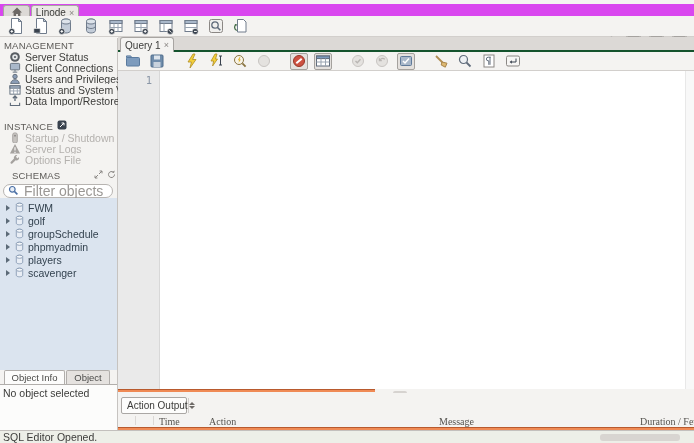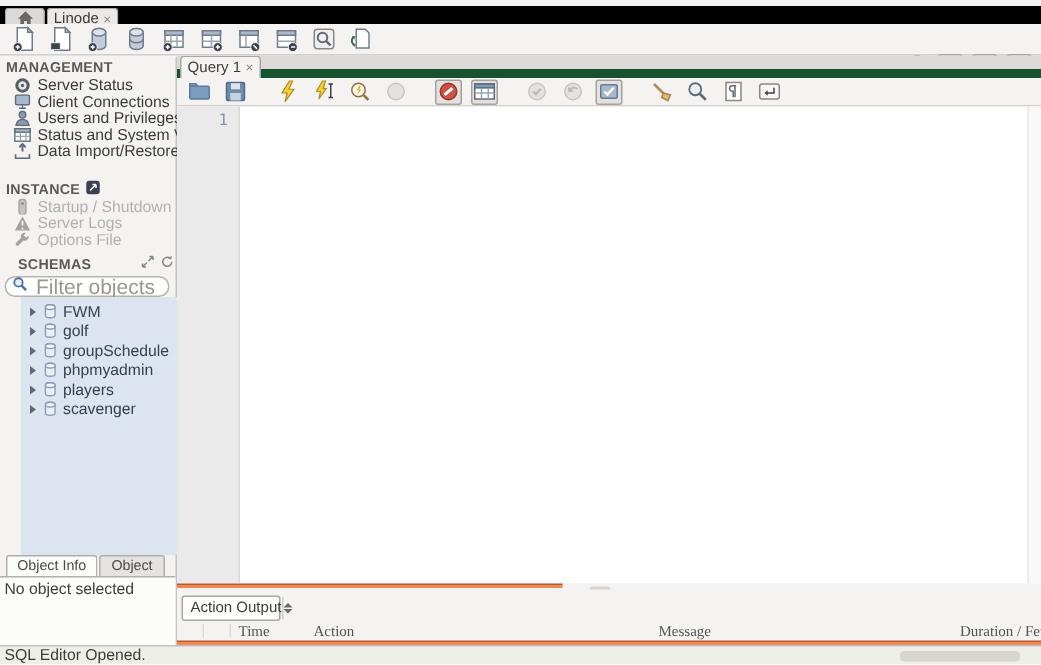--- a/index.html
+++ b/index.html
@@ -1,57 +1,57 @@
 <!DOCTYPE html>
 <html><head>
 <meta charset="utf-8">
 <style>
   html,body{margin:0;padding:0;}
   #app{position:relative;width:694px;height:443px;background:#f4f3f1;
        font-family:"Liberation Sans","DejaVu Sans",sans-serif;overflow:hidden;
        -webkit-font-smoothing:antialiased;color:#3c3c3a;}
   .abs{position:absolute;}
   
-  .wtabbar{left:0;top:4px;width:694px;height:15px;background:#000000;border-bottom:1px solid #8b5cf6;}
+  .wtabbar{left:0;top:4px;width:694px;height:15px;background:#d946ef;border-bottom:1px solid #8b5cf6;}
   .wtab{position:absolute;top:1px;height:14px;border:1px solid #a8a5a2;border-bottom:none;
         border-radius:3px 3px 0 0;display:flex;align-items:center;justify-content:center;box-sizing:border-box;}
   .wtab.home{left:3px;width:27px;background:#dcd9d6;}
   .wtab.active{left:31px;width:48px;background:#ebe9e6;font-size:10px;gap:3px;}
   .closex{color:#8a8784;font-size:9px;}
   
   .mtoolbar{left:0;top:16px;width:694px;height:21px;background:#f4f3f1;border-bottom:1px solid #d2cfcc;
             display:flex;align-items:center;padding-left:7px;gap:7px;box-sizing:border-box;}
   .tico{width:18px;height:18px;display:flex;align-items:center;justify-content:center;}
   .mtool-right{position:absolute;right:5px;top:16px;height:21px;display:flex;align-items:center;gap:4px;}
   
   .sidebar{left:0;top:38px;width:118px;height:392px;background:#f4f3f1;border-right:1px solid #c6c3c0;box-sizing:border-box;}
-  .sechead{font-size:9.5px;font-weight:bold;color:#5c5a57;letter-spacing:.2px;display:flex;align-items:center;gap:4px;}
+  .sechead{font-size:9.5px;font-weight:normal;color:#5c5a57;letter-spacing:.2px;display:flex;align-items:flex-end;gap:4px;}
   .navrow{height:11px;display:flex;align-items:center;gap:4px;padding-left:8px;font-size:10.5px;color:#3c3c3a;
           white-space:nowrap;overflow:hidden;}
   .navrow .lbl{white-space:nowrap;}
   .navrow.dis{color:#b4b1ae;}
   .sicon{width:13px;height:13px;flex:0 0 13px;display:flex;align-items:center;justify-content:center;}
   .filterbox{left:3px;top:146px;width:110px;height:14px;background:#fff;border:1px solid #b7b4b1;border-radius:8px;
              display:flex;align-items:center;gap:3px;padding-left:4px;box-sizing:border-box;}
   .filterbox input{border:none;outline:none;background:transparent;font-size:14px;width:80px;color:#3c3c3a;
                    font-family:"Liberation Sans","DejaVu Sans",sans-serif;}
   .filterbox input::placeholder{color:#9a9794;}
-  .schemabg{left:0;top:160px;width:117px;height:172px;background:#dbe4ef;margin-left:14px;}
+  .schemabg{left:0;top:160px;width:117px;height:172px;background:#dbe4ef;}
   .schrow{height:13px;display:flex;align-items:center;gap:3px;padding-left:6px;font-size:10.5px;color:#33424f;}
   .arr{width:0;height:0;border-left:4px solid #5c6a77;border-top:3.5px solid transparent;border-bottom:3.5px solid transparent;}
   
   .bltabs{left:0;top:332px;width:117px;height:14px;}
   .bltab{position:absolute;top:0;height:14px;border:1px solid #b1aeab;border-bottom:none;border-radius:2px 2px 0 0;
          font-size:9.5px;display:flex;align-items:center;justify-content:center;box-sizing:border-box;color:#4a4a48;}
   .bltab.active{left:4px;width:61px;background:#fcfcfb;}
   .bltab.idle{left:66px;width:44px;background:#e5e2df;}
   .blpanel{left:0;top:346px;width:117px;height:84px;background:#fcfcfb;border-top:1px solid #b1aeab;
            font-size:10.5px;color:#3c3c3a;padding:2px 3px;box-sizing:border-box;}
   
-  .qtabbar{left:118px;top:37px;width:576px;height:15px;background:#dcd9d6;border-bottom:6px solid #14532d;box-sizing:border-box;}
+  .qtabbar{left:118px;top:37px;width:576px;height:15px;background:#dcd9d6;border-bottom:2px solid #14532d;box-sizing:border-box;}
   .qtab{position:absolute;left:2px;top:0;width:54px;height:15px;background:#f4f3f1;border:1px solid #a8a5a2;border-bottom:none;
         border-radius:3px 3px 0 0;display:flex;align-items:center;justify-content:center;gap:3px;font-size:10px;box-sizing:border-box;}
   .etoolbar{left:118px;top:52px;width:576px;height:19px;background:#f4f3f1;border-bottom:1px solid #d2cfcc;
             display:flex;align-items:center;padding-left:6px;gap:6px;box-sizing:border-box;}
   .ebtn{width:18px;height:17px;display:flex;align-items:center;justify-content:center;border:1px solid transparent;box-sizing:border-box;}
   .ebtn.pressed{border:1px solid #a5a29e;background:#e4e1de;border-radius:2px;}
   .sp{width:5px;flex:0 0 5px;}
   .editor{left:118px;top:71px;width:576px;height:318px;background:#ffffff;}
   .gutter{position:absolute;left:0;top:0;width:42px;height:318px;background:#eaeaea;border-right:1px solid #d8d8d8;box-sizing:border-box;}
   .lineno{position:absolute;right:7px;top:3px;font-size:10.5px;color:#8a96a6;font-family:"DejaVu Sans Mono",monospace;}

